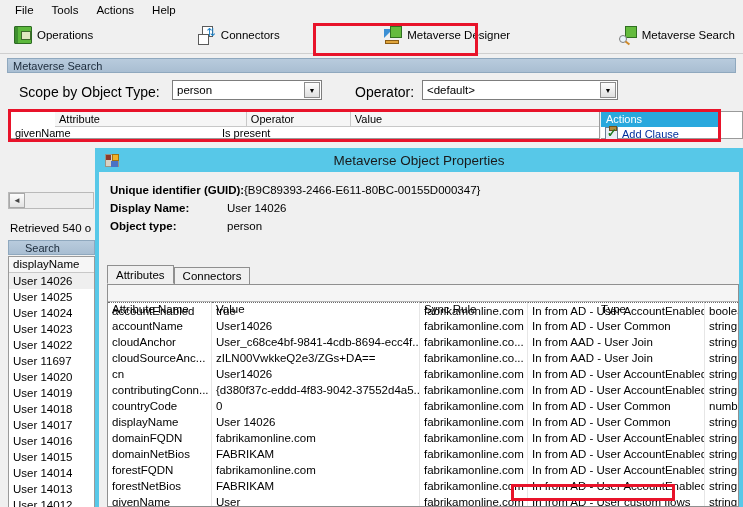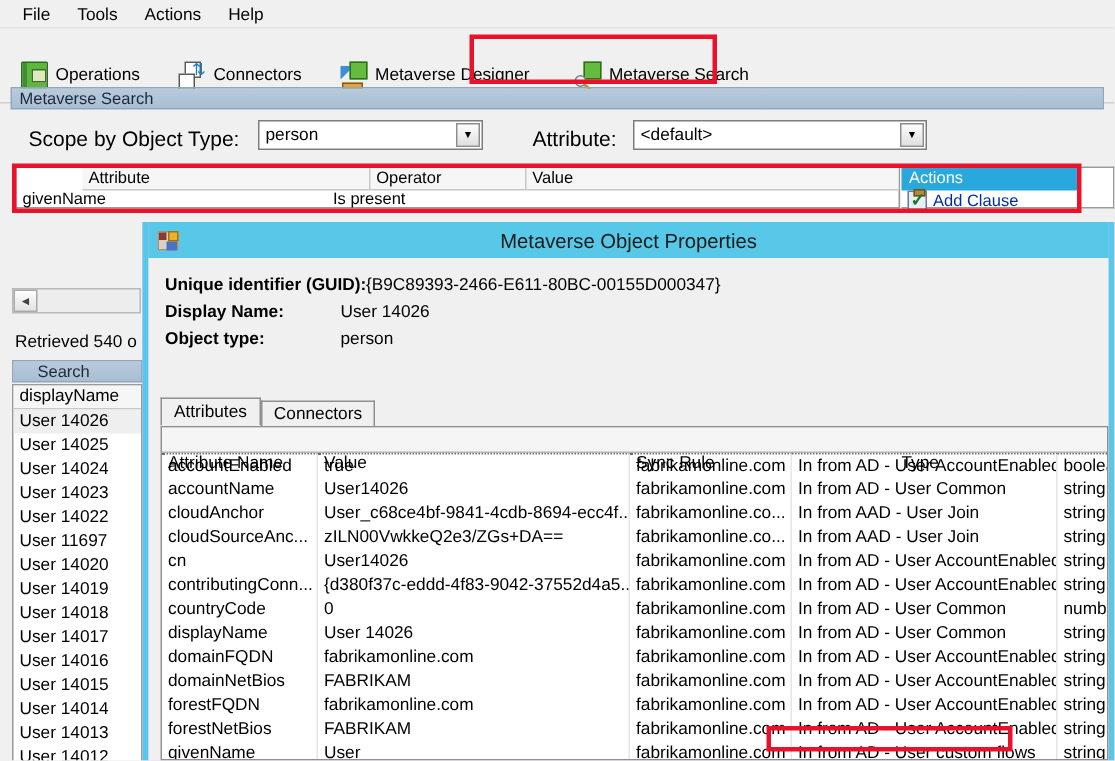--- a/index.html
+++ b/index.html
@@ -14,23 +14,24 @@
   
   #menubar {
     position:absolute; left:0; top:0; width:743px; height:19px;
     background:#f0f0f0; display:flex; align-items:flex-end;
     padding-left:6px; border-bottom:1px solid #e4e4e4;
   }
   #menubar .mi { padding:2px 9px; font-size:11.5px; color:#000; }
 
   
   #toolbar {
-    position:absolute; left:0; top:32px; width:743px; height:37px;
+    position:absolute; left:0; top:17px; width:743px; height:37px;
     background:#f0f0f0; display:flex; align-items:center; padding-left:6px;
     border-bottom:1px solid #cfcfcf;
+    justify-content:space-between;
   }
   .tbbtn { display:flex; align-items:center; gap:5px; padding:4px 8px; height:30px; }
   .tbbtn span.lbl { font-size:11.5px; white-space:nowrap; }
   .tbicon { width:18px; height:18px; position:relative; flex:0 0 18px; }
 
   
   .ic-book { background:linear-gradient(90deg,#3f8f2f 0 3px,#5cb83c 3px 100%); border:1px solid #2d6b22; border-radius:1px; }
   .ic-book:after { content:''; position:absolute; left:6px; top:4px; width:8px; height:7px; background:#dfe9c0; border:1px solid #3d6b2a; }
   
   .ic-conn:before, .ic-conn:after {
@@ -114,21 +115,21 @@
     font-size:11px; padding-left:16px; line-height:14px; color:#1b2a3a;
   }
   #sr-list { position:absolute; left:8px; top:256px; width:87px; height:251px; background:#fff; border:1px solid #9a9a9a; border-bottom:none; overflow:hidden; }
   #sr-list .hd { height:16px; background:#f6f6f6; border-bottom:1px solid #c8c8c8; font-size:11.5px; padding-left:4px; line-height:15px; }
   #sr-list .it { height:16px; font-size:11.5px; padding-left:4px; line-height:16px; white-space:nowrap; }
   #sr-list .it.sel { background:#efefef; }
 
   
   #dialog {
     position:absolute; left:95px; top:148px; width:648px; height:359px;
-    background:#f0abfc; border:4px solid #57c8e8; border-top:none; border-bottom:none;
+    background:#f97316; border:4px solid #57c8e8; border-top:none; border-bottom:none;
   }
   #dlg-title {
     height:24px; background:#57c8e8; display:flex; align-items:center;
     position:relative;
   }
   #dlg-title .tt { position:absolute; left:0; right:0; text-align:center; font-size:13.5px; color:#1a1a1a; }
   .ic-props { width:14px; height:13px; margin-left:6px; position:relative; background:#d9d2c4; border:1px solid #9b9383; z-index:2; }
   .ic-props i { position:absolute; display:block; }
   .ic-props .a { left:0px; top:0px; width:5px; height:5px; background:#8c3a2c; }
   .ic-props .b { left:6px; top:-1px; width:7px; height:7px; background:#f0b12a; border:1px solid #a1720f; }
@@ -207,21 +208,21 @@
 <div id="mvs-bar">
   <span>Metaverse Search</span>
 </div>
 
 <div id="scope-row">
   <span class="fld-label" style="left:12px;">Scope by Object Type:</span>
   <div class="combo" style="left:165px;width:150px;">
     <span>person</span>
     <span class="arrow">▼</span>
   </div>
-  <span class="fld-label" style="left:348px;">Attribute:</span>
+  <span class="fld-label" style="left:348px;">Operator:</span>
   <div class="combo" style="left:415px;width:196px;">
     <span>&lt;default&gt;</span>
     <span class="arrow">▼</span>
   </div>
 </div>
 
 <div id="clause-grid">
   <div class="cg-head">
     <div class="c-attr">Attribute</div>
     <div class="c-op">Operator</div>

